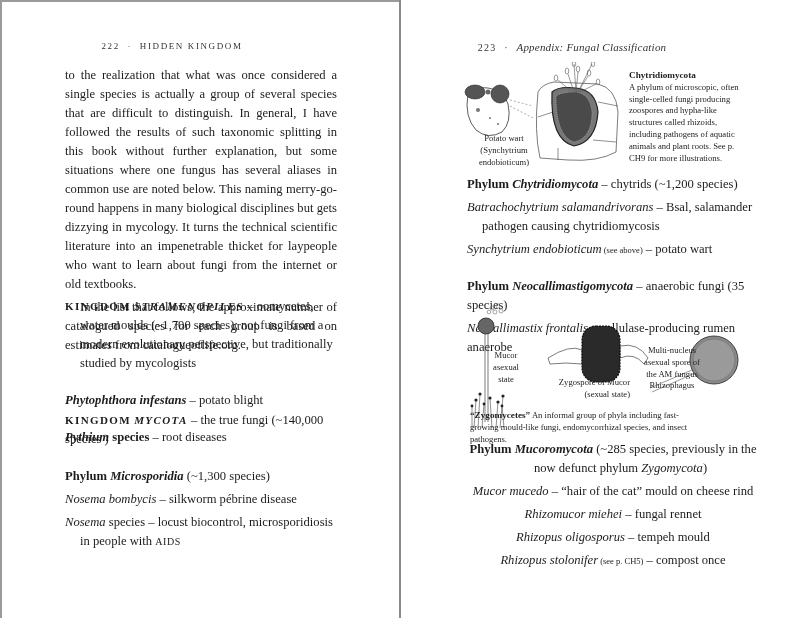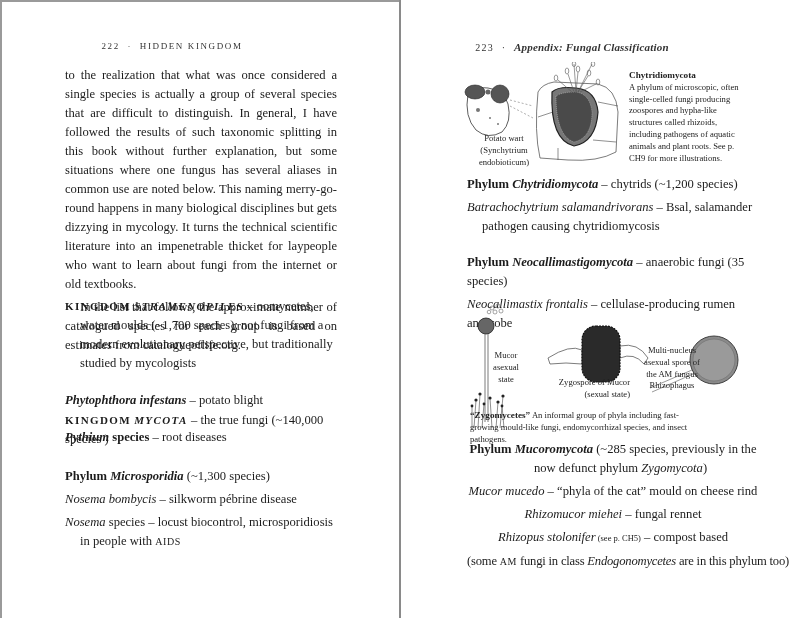--- a/index.html
+++ b/index.html
@@ -12,21 +12,21 @@
   .frame-left { position: absolute; left: 0; top: 0; width: 2px; height: 618px; background: #9a9a9a; }
   .spine { position: absolute; left: 399px; top: 0; width: 2px; height: 618px; background: #8a8a8a; }
   .page { position: absolute; top: 0; height: 618px; width: 400px; }
   .page.left { left: 0; }
   .page.right { left: 400px; }
   .running-head {
     position: absolute; top: 41px; left: 0; width: 344px; text-align: center;
     font-size: 10px; letter-spacing: 1.3px; color: #333;
   }
   .running-head.sc { text-transform: uppercase; font-size: 9px; letter-spacing: 1.6px; }
-  .running-head .it { font-style: italic; letter-spacing: 0.2px; font-size: 11px; font-weight: bold; }
+  .running-head .it { font-style: italic; letter-spacing: 0.2px; font-size: 11px; }
   .col { position: absolute; font-size: 12.6px; line-height: 19px; }
   .left .col { left: 61px; width: 280px; }
   .right .col { left: 63px; width: 300px; }
   p { margin: 4px; }
   .just { text-align: justify; }
   .indent { text-indent: 15px; }
   .hang { padding-left: 15px; text-indent: -15px; }
   .kingdom { font-weight: bold; letter-spacing: 1.4px; font-size: 11px; text-transform: uppercase; }
   .kingdom i { letter-spacing: 1.4px; }
   .i { }
@@ -129,20 +129,21 @@
     <div class="i">(Synchytrium endobioticum)</div>
   </div>
   <div class="caption" style="left:229px; top:70px; width:120px;">
     <div class="title">Chytridiomycota</div>
     <div>A phylum of microscopic, often single-celled fungi producing zoospores and hypha-like structures called rhizoids, including pathogens of aquatic animals and plant roots. See p. CH9 for more illustrations.</div>
   </div>
 
   <div class="col" style="top:171px;">
     <p><b>Phylum </b><b><i>Chytridiomycota</i></b><span> – chytrids (~1,200 species)</span></p>
     <p class="hang"><i>Batrachochytrium salamandrivorans</i><span> – Bsal, salamander pathogen causing chytridiomycosis</span></p>
+    <p><i>Synchytrium endobioticum</i><span class="small"> (see above)</span><span> – potato wart</span></p>
     <div style="height:9px"></div>
     <p><b>Phylum </b><b><i>Neocallimastigomycota</i></b><span> – anaerobic fungi (35 species)</span></p>
     <p><i>Neocallimastix frontalis</i><span> – cellulase-producing rumen anaerobe</span></p>
   </div>
 
   <svg class="ill" style="left:70px; top:302px;" width="270" height="130" viewBox="0 0 270 130">
     <g>
       <g fill="none" stroke="#666" stroke-width="0.6">
         <circle cx="22" cy="6" r="2"></circle>
           <circle cx="28" cy="4" r="2"></circle>
@@ -200,18 +201,18 @@
     <div>asexual spore of</div>
     <div>the AM fungus</div>
     <div class="i">Rhizophagus</div>
   </div>
   <div class="caption" style="left:70px; top:410px; width:225px;">
     <span class="title">“Zygomycetes”</span><span>  An informal group of phyla including fast-growing mould-like fungi, endomycorrhizal species, and insect pathogens.</span>
   </div>
 
   <div class="col" style="top:436px;text-align:center;">
     <p class="hang"><b>Phylum </b><b><i>Mucoromycota</i></b><span> (~285 species, previously in the now defunct phylum </span><i>Zygomycota</i><span>)</span></p>
-    <p><i>Mucor mucedo</i><span> – “phyla of the cat” mould on cheese rind</span></p>
+    <p><i>Mucor mucedo</i><span> – “hair of the cat” mould on cheese rind</span></p>
     <p><i>Rhizomucor miehei</i><span> – fungal rennet</span></p>
-    <p><i>Rhizopus stolonifer</i><span class="small"> (see p. CH5)</span><span> – compost based</span></p>
-    <p style="white-space:nowrap; letter-spacing:-0.2px;"><span>(some </span><span class="sc">AM</span><span> fungi in class </span><i>Endogonomycetes</i><span> are in this phylum too)</span></p>
+    <p><i>Rhizopus oligosporus</i><span> – tempeh mould</span></p>
+    <p><i>Rhizopus stolonifer</i><span class="small"> (see p. CH5)</span><span> – compost once</span></p>
   </div>
 </div>
 
 </body></html>

